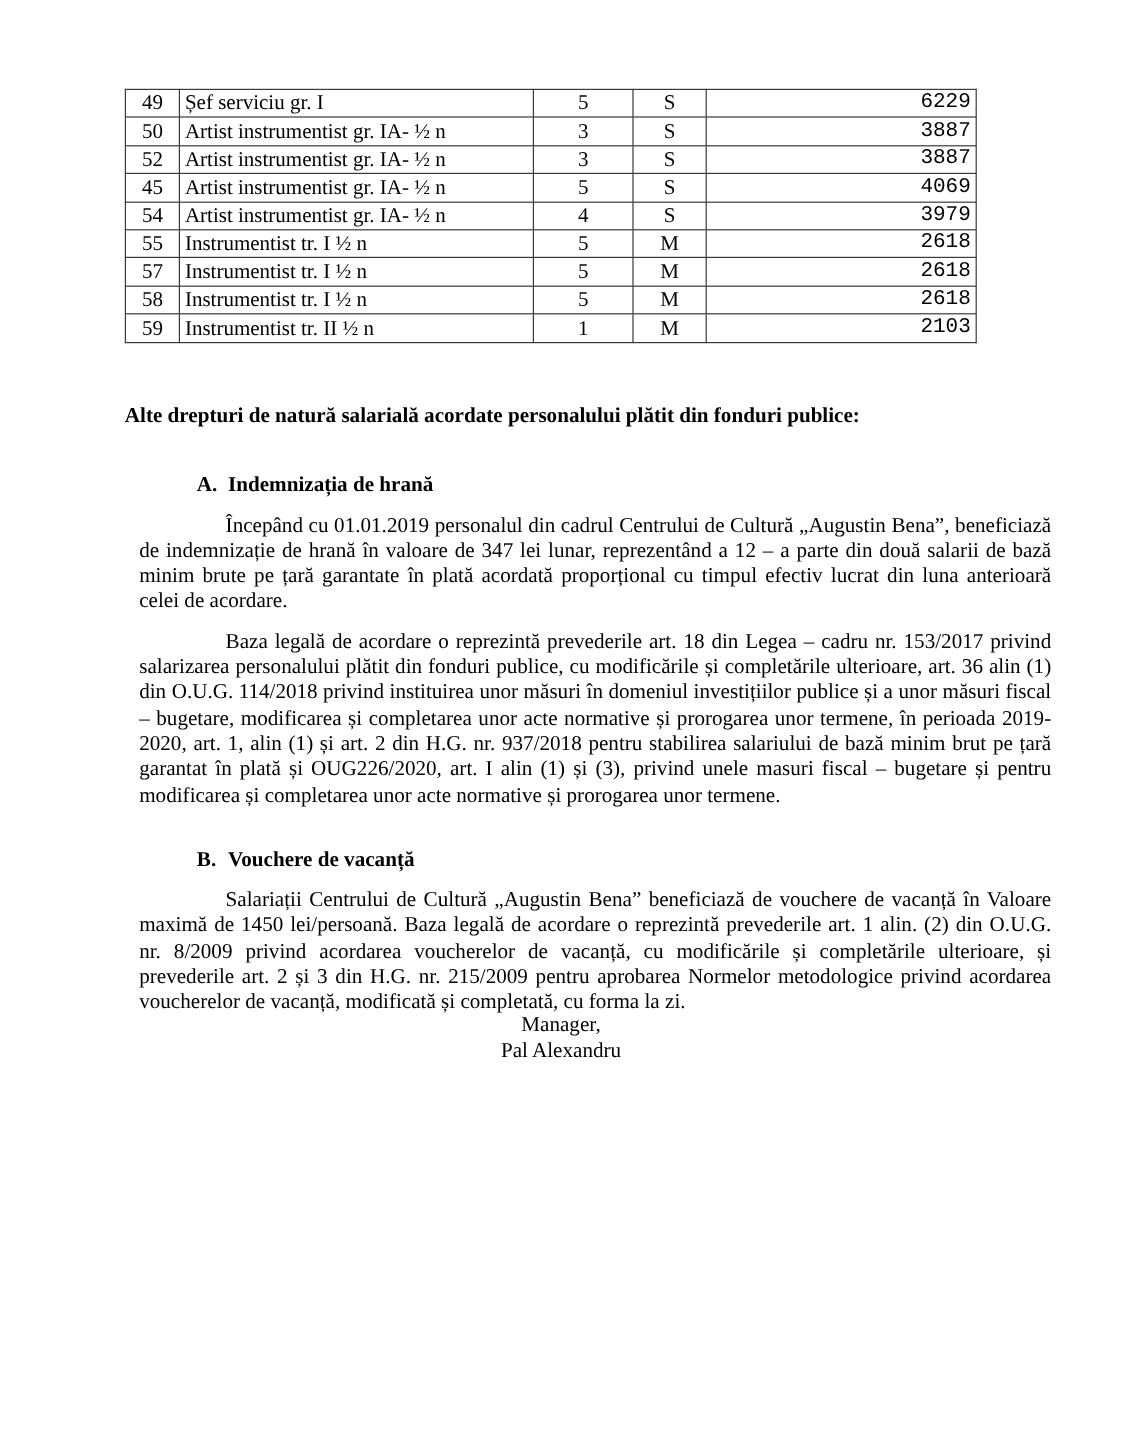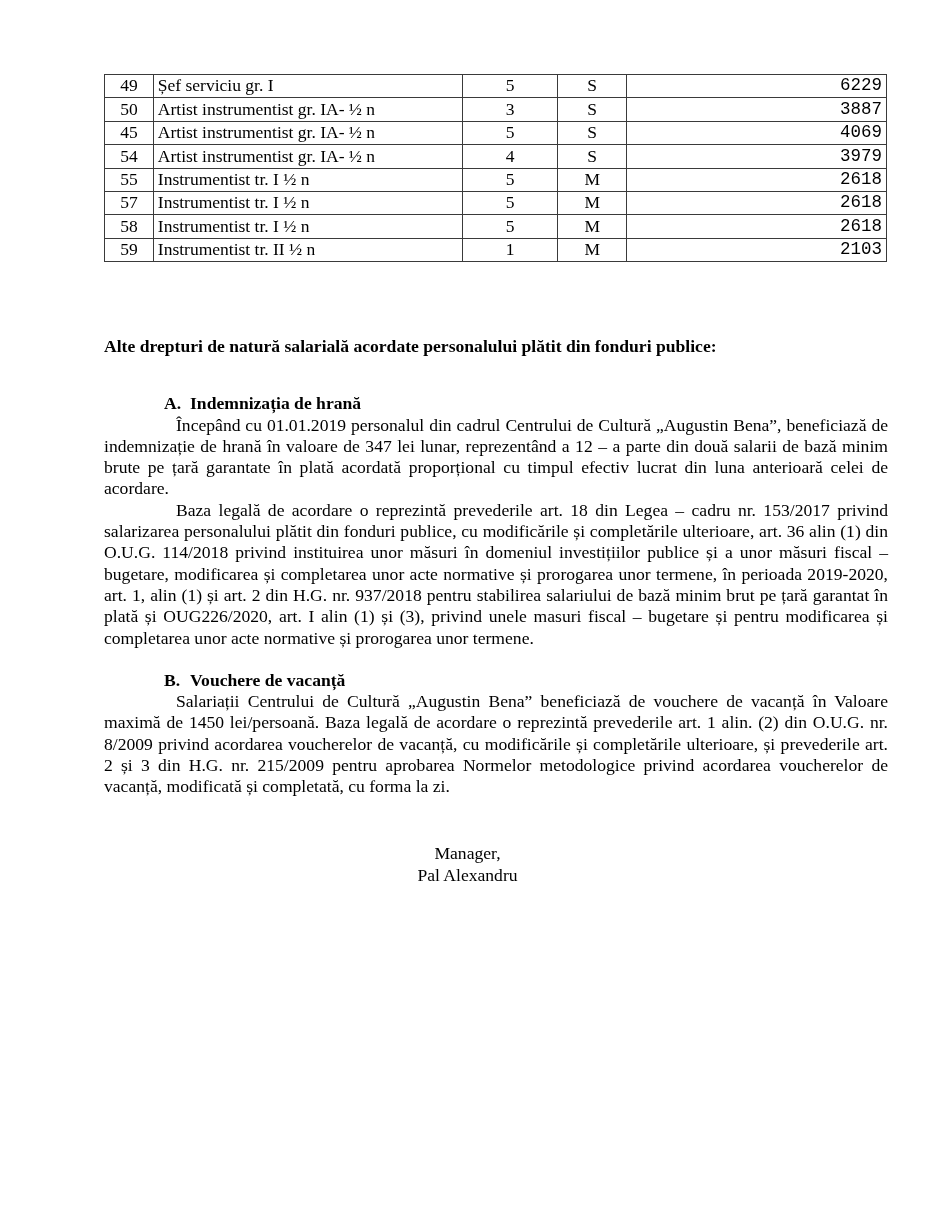--- a/index.html
+++ b/index.html
@@ -21,21 +21,21 @@
     top: 0;
     width: 935px;
     height: 1210px;
   }
 
   
   .salary-table {
     position: absolute;
     left: 104px;
     top: 74px;
-    width: 783px;
+    width: 710px;
     border-collapse: collapse;
     font-size: 17.5px;
     line-height: 1.0;
   }
   .salary-table td {
     border: 1px solid #3a3a3a;
     height: 22.4px;
     padding: 0 4px;
     vertical-align: middle;
     white-space: nowrap;
@@ -64,21 +64,21 @@
   .list-head {
     font-weight: bold;
     margin: 0 0 0 60px;
   }
   .list-head .letter {
     display: inline-block;
     width: 26px;
   }
 
   .para {
-    margin: 0;
+    margin: 12px;
     text-align: justify;
     text-justify: inter-word;
   }
   .para.first-line-indent {
     text-indent: 72px;
   }
 
   .signature {
     position: absolute;
     left: 0;
@@ -99,20 +99,27 @@
     <tbody>
       <tr>
         <td class="col-nr">49</td>
         <td class="col-pos">Șef serviciu gr. I</td>
         <td class="col-grad">5</td>
         <td class="col-stud">S</td>
         <td class="col-sal">6229</td>
       </tr>
       <tr>
         <td class="col-nr">50</td>
+        <td class="col-pos">Artist instrumentist gr. IA- ½ n</td>
+        <td class="col-grad">3</td>
+        <td class="col-stud">S</td>
+        <td class="col-sal">3887</td>
+      </tr>
+      <tr>
+        <td class="col-nr">52</td>
         <td class="col-pos">Artist instrumentist gr. IA- ½ n</td>
         <td class="col-grad">3</td>
         <td class="col-stud">S</td>
         <td class="col-sal">3887</td>
       </tr>
       <tr>
         <td class="col-nr">45</td>
         <td class="col-pos">Artist instrumentist gr. IA- ½ n</td>
         <td class="col-grad">5</td>
         <td class="col-stud">S</td>

